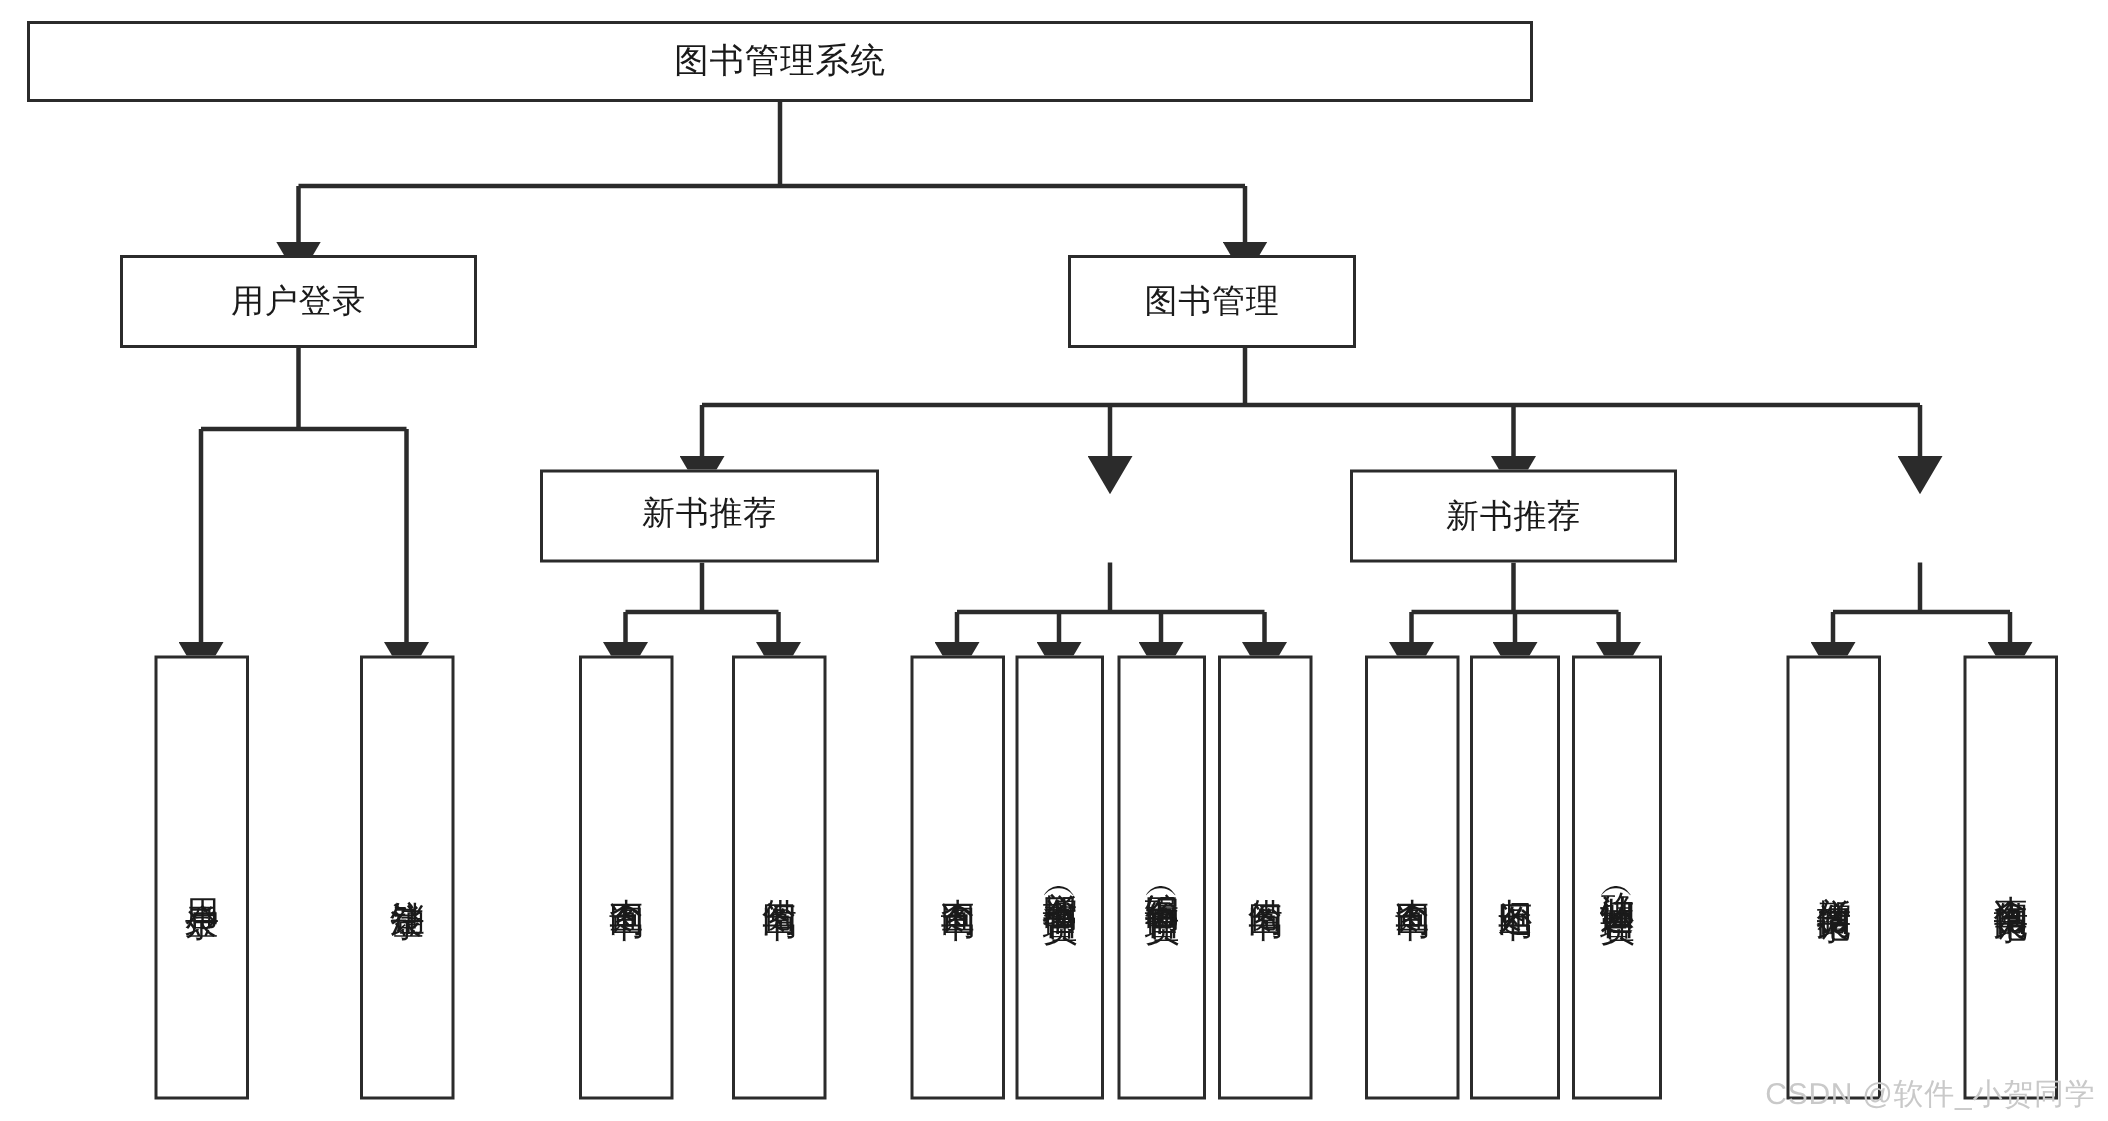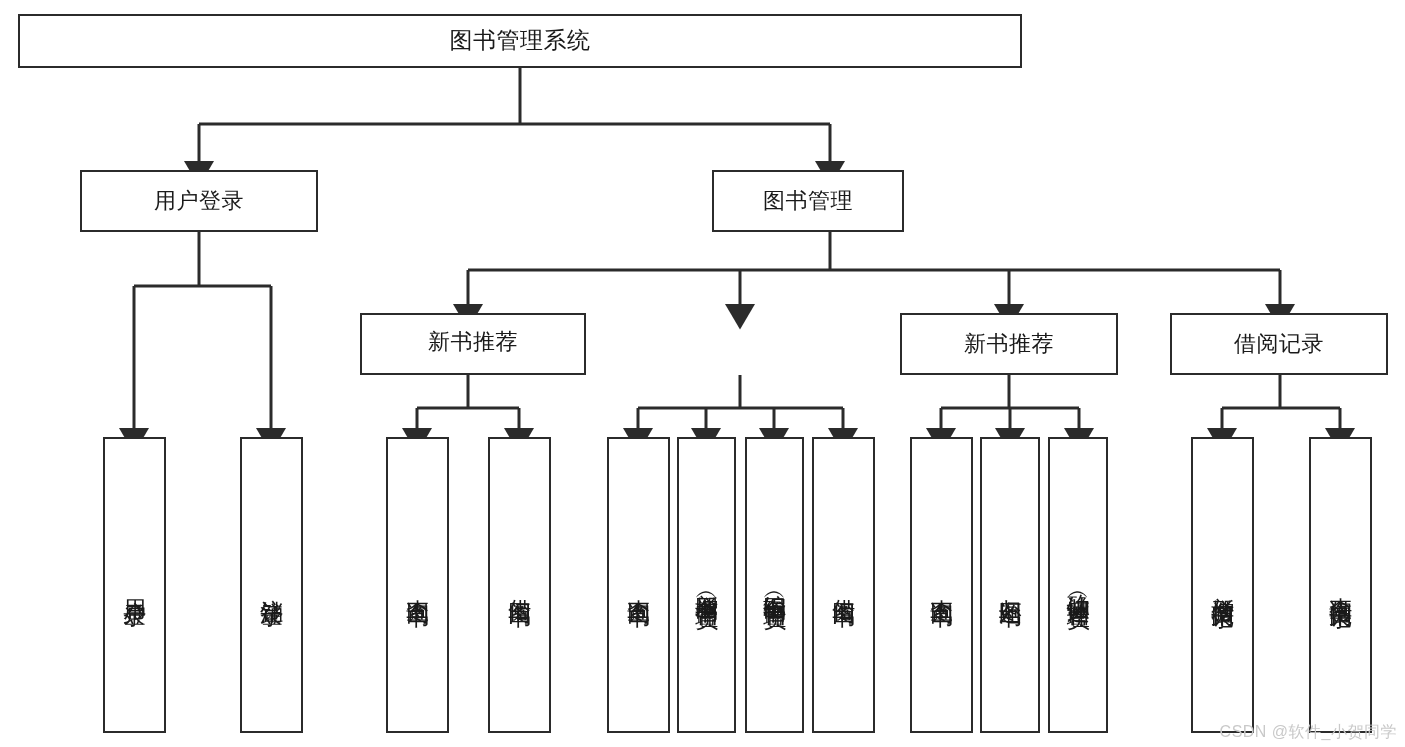--- a/index.html
+++ b/index.html
@@ -59,21 +59,21 @@
     font-size: 23px;
     line-height: 1.28;
     letter-spacing: 2px;
     white-space: nowrap;
     max-height: 270px;
   }
   .watermark {
     position: absolute;
     right: 8px;
     bottom: 4px;
-    font-size: 16px;
+    font-size: 20px;
     color: #c9c9c9;
     letter-spacing: 0.5px;
     white-space: nowrap;
     user-select: none;
   }
 </style>
 </head>
 <body>
 
 <div id="canvas">
@@ -141,23 +141,20 @@
   <div class="node h" style="left:712px; top:170px; width:192px; height:62px;">
     <span class="label">图书管理</span>
   </div>
 
   <div class="node h" style="left:360px; top:313px; width:226px; height:62px;font-family:Liberation Mono, monospace;">
     <span class="label">新书推荐</span>
   </div>
   <div class="node h" style="left:900px; top:313px; width:218px; height:62px;">
     <span class="label">新书推荐</span>
   </div>
-  <div class="node h" style="left:1170px; top:313px; width:218px; height:62px;">
-    <span class="label">借阅记录</span>
-  </div>
 
   <div class="node v" style="left:103px; top:437px; width:63px; height:296px;">
     <span class="label">用户登录</span>
   </div>
   <div class="node v" style="left:240px; top:437px; width:63px; height:296px;">
     <span class="label">注销登录</span>
   </div>
 
   <div class="node v" style="left:386px; top:437px; width:63px; height:296px;">
     <span class="label">查询图书</span>

